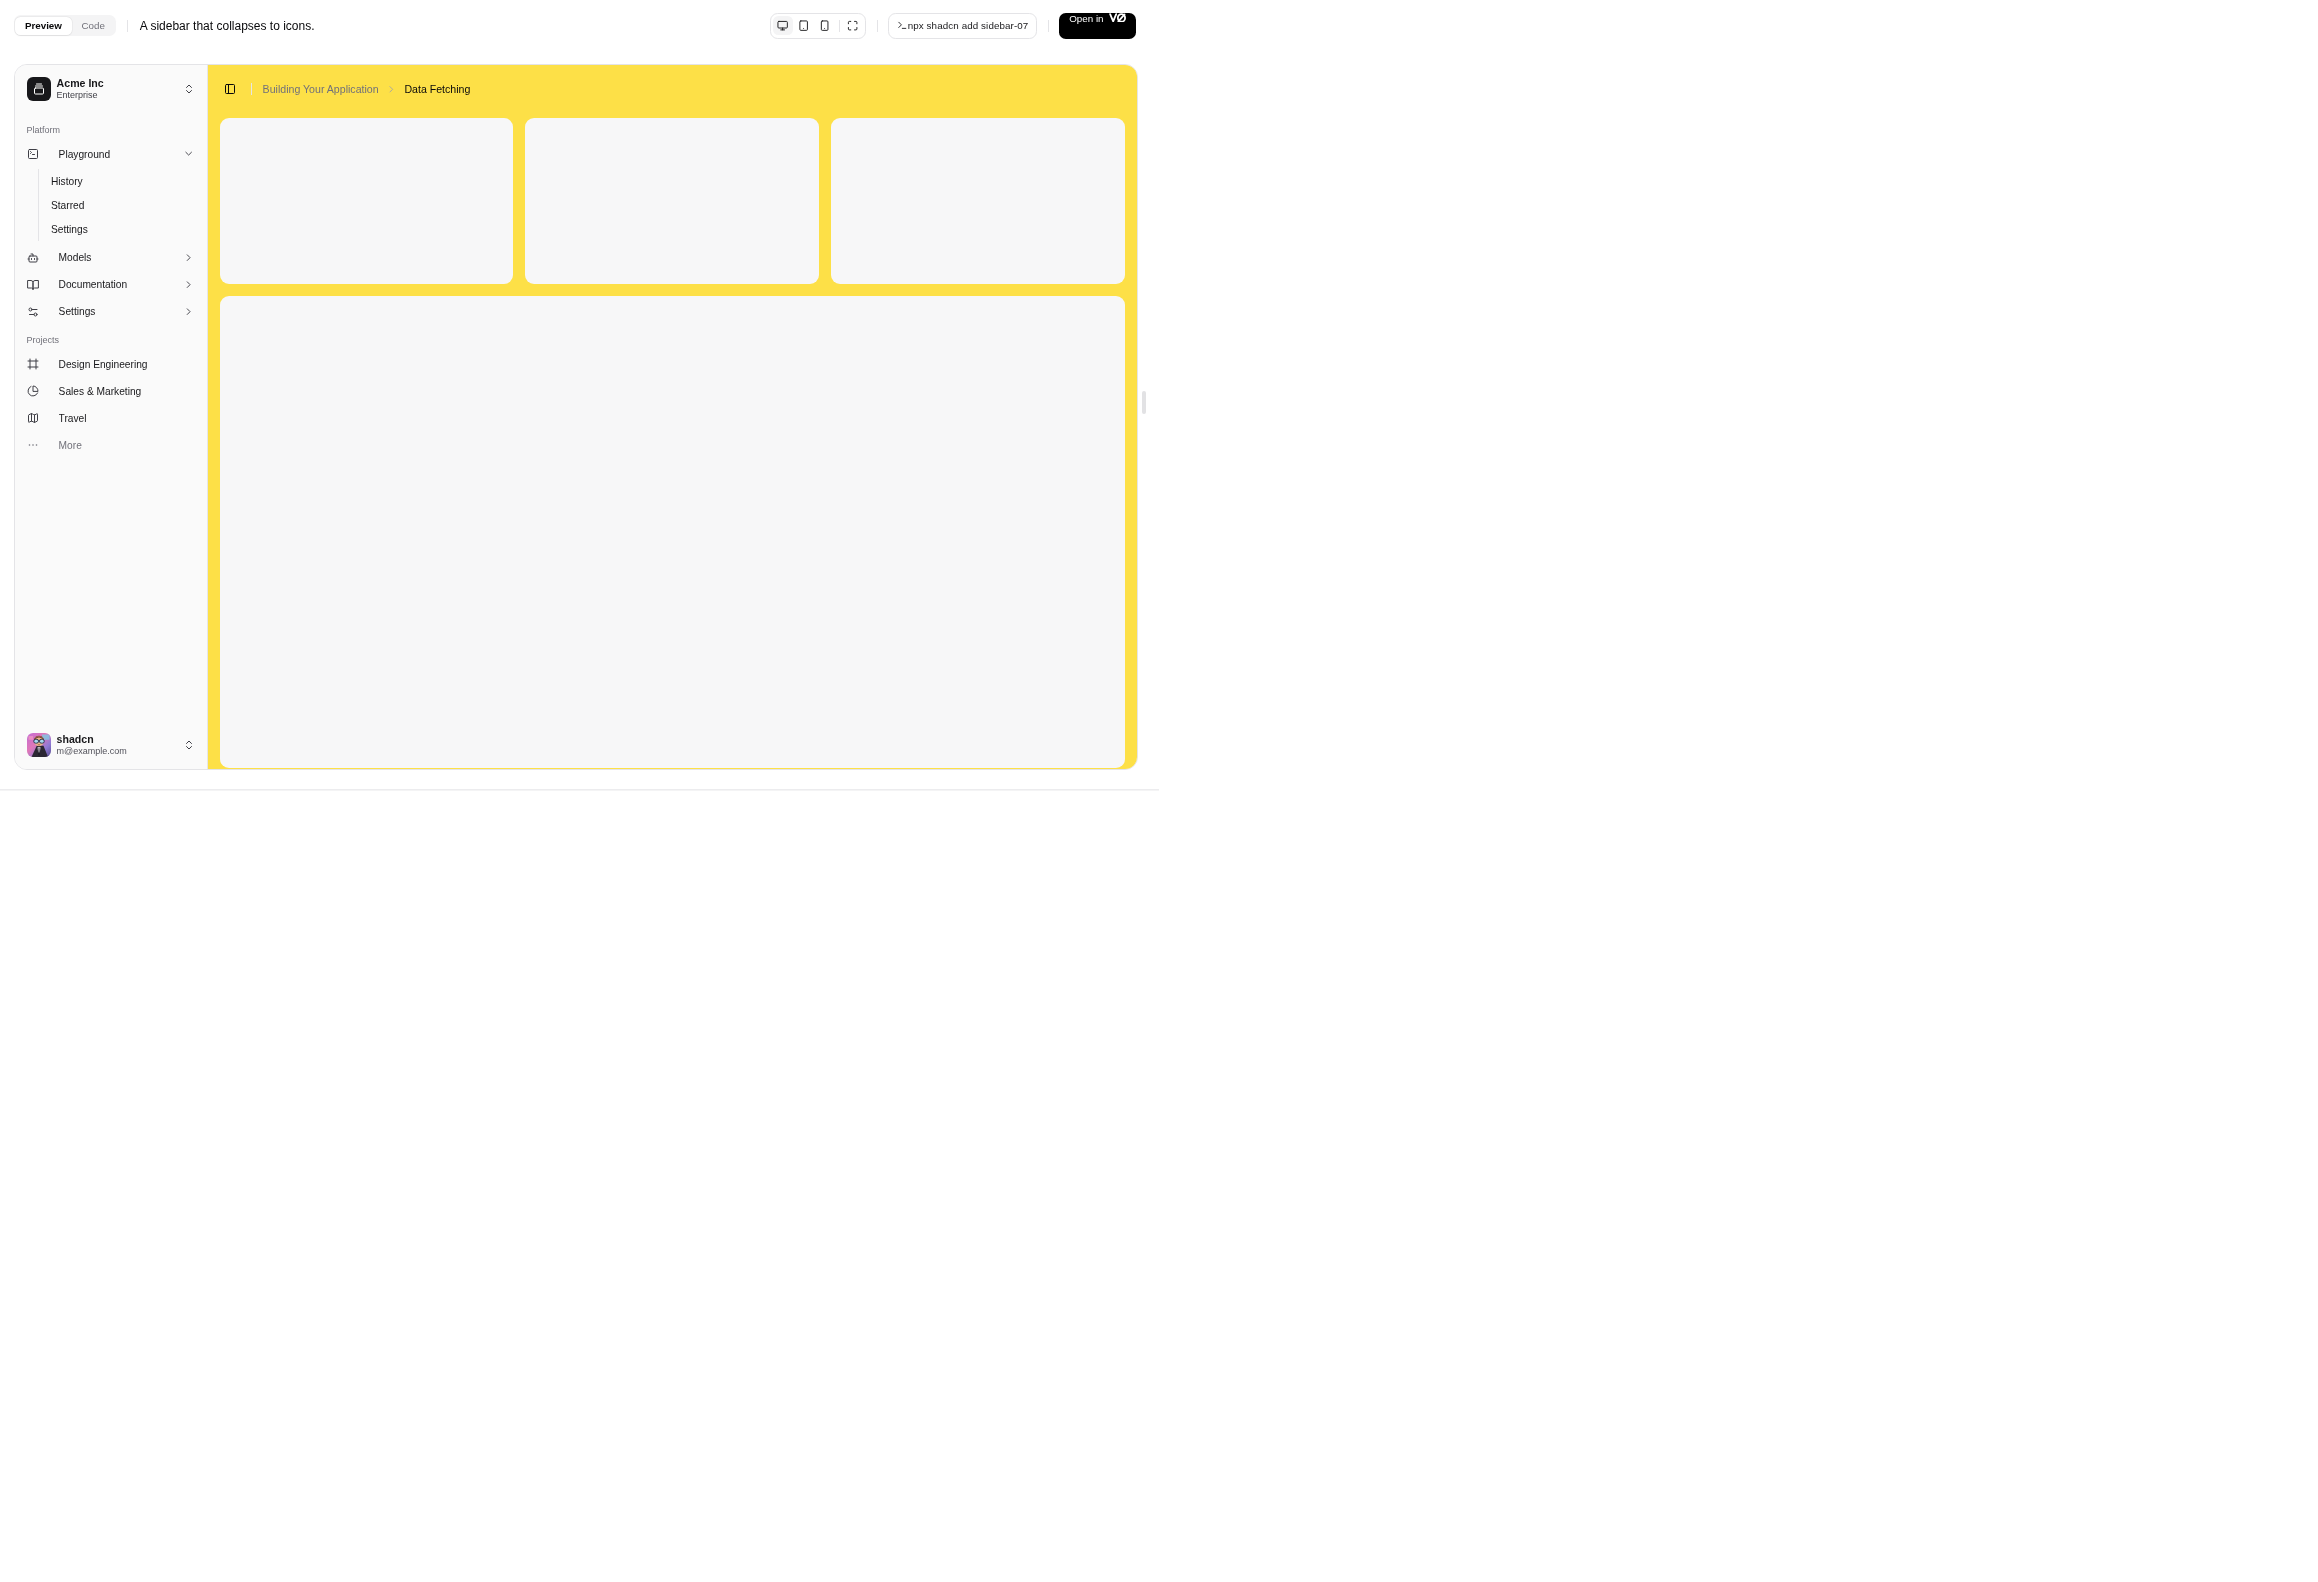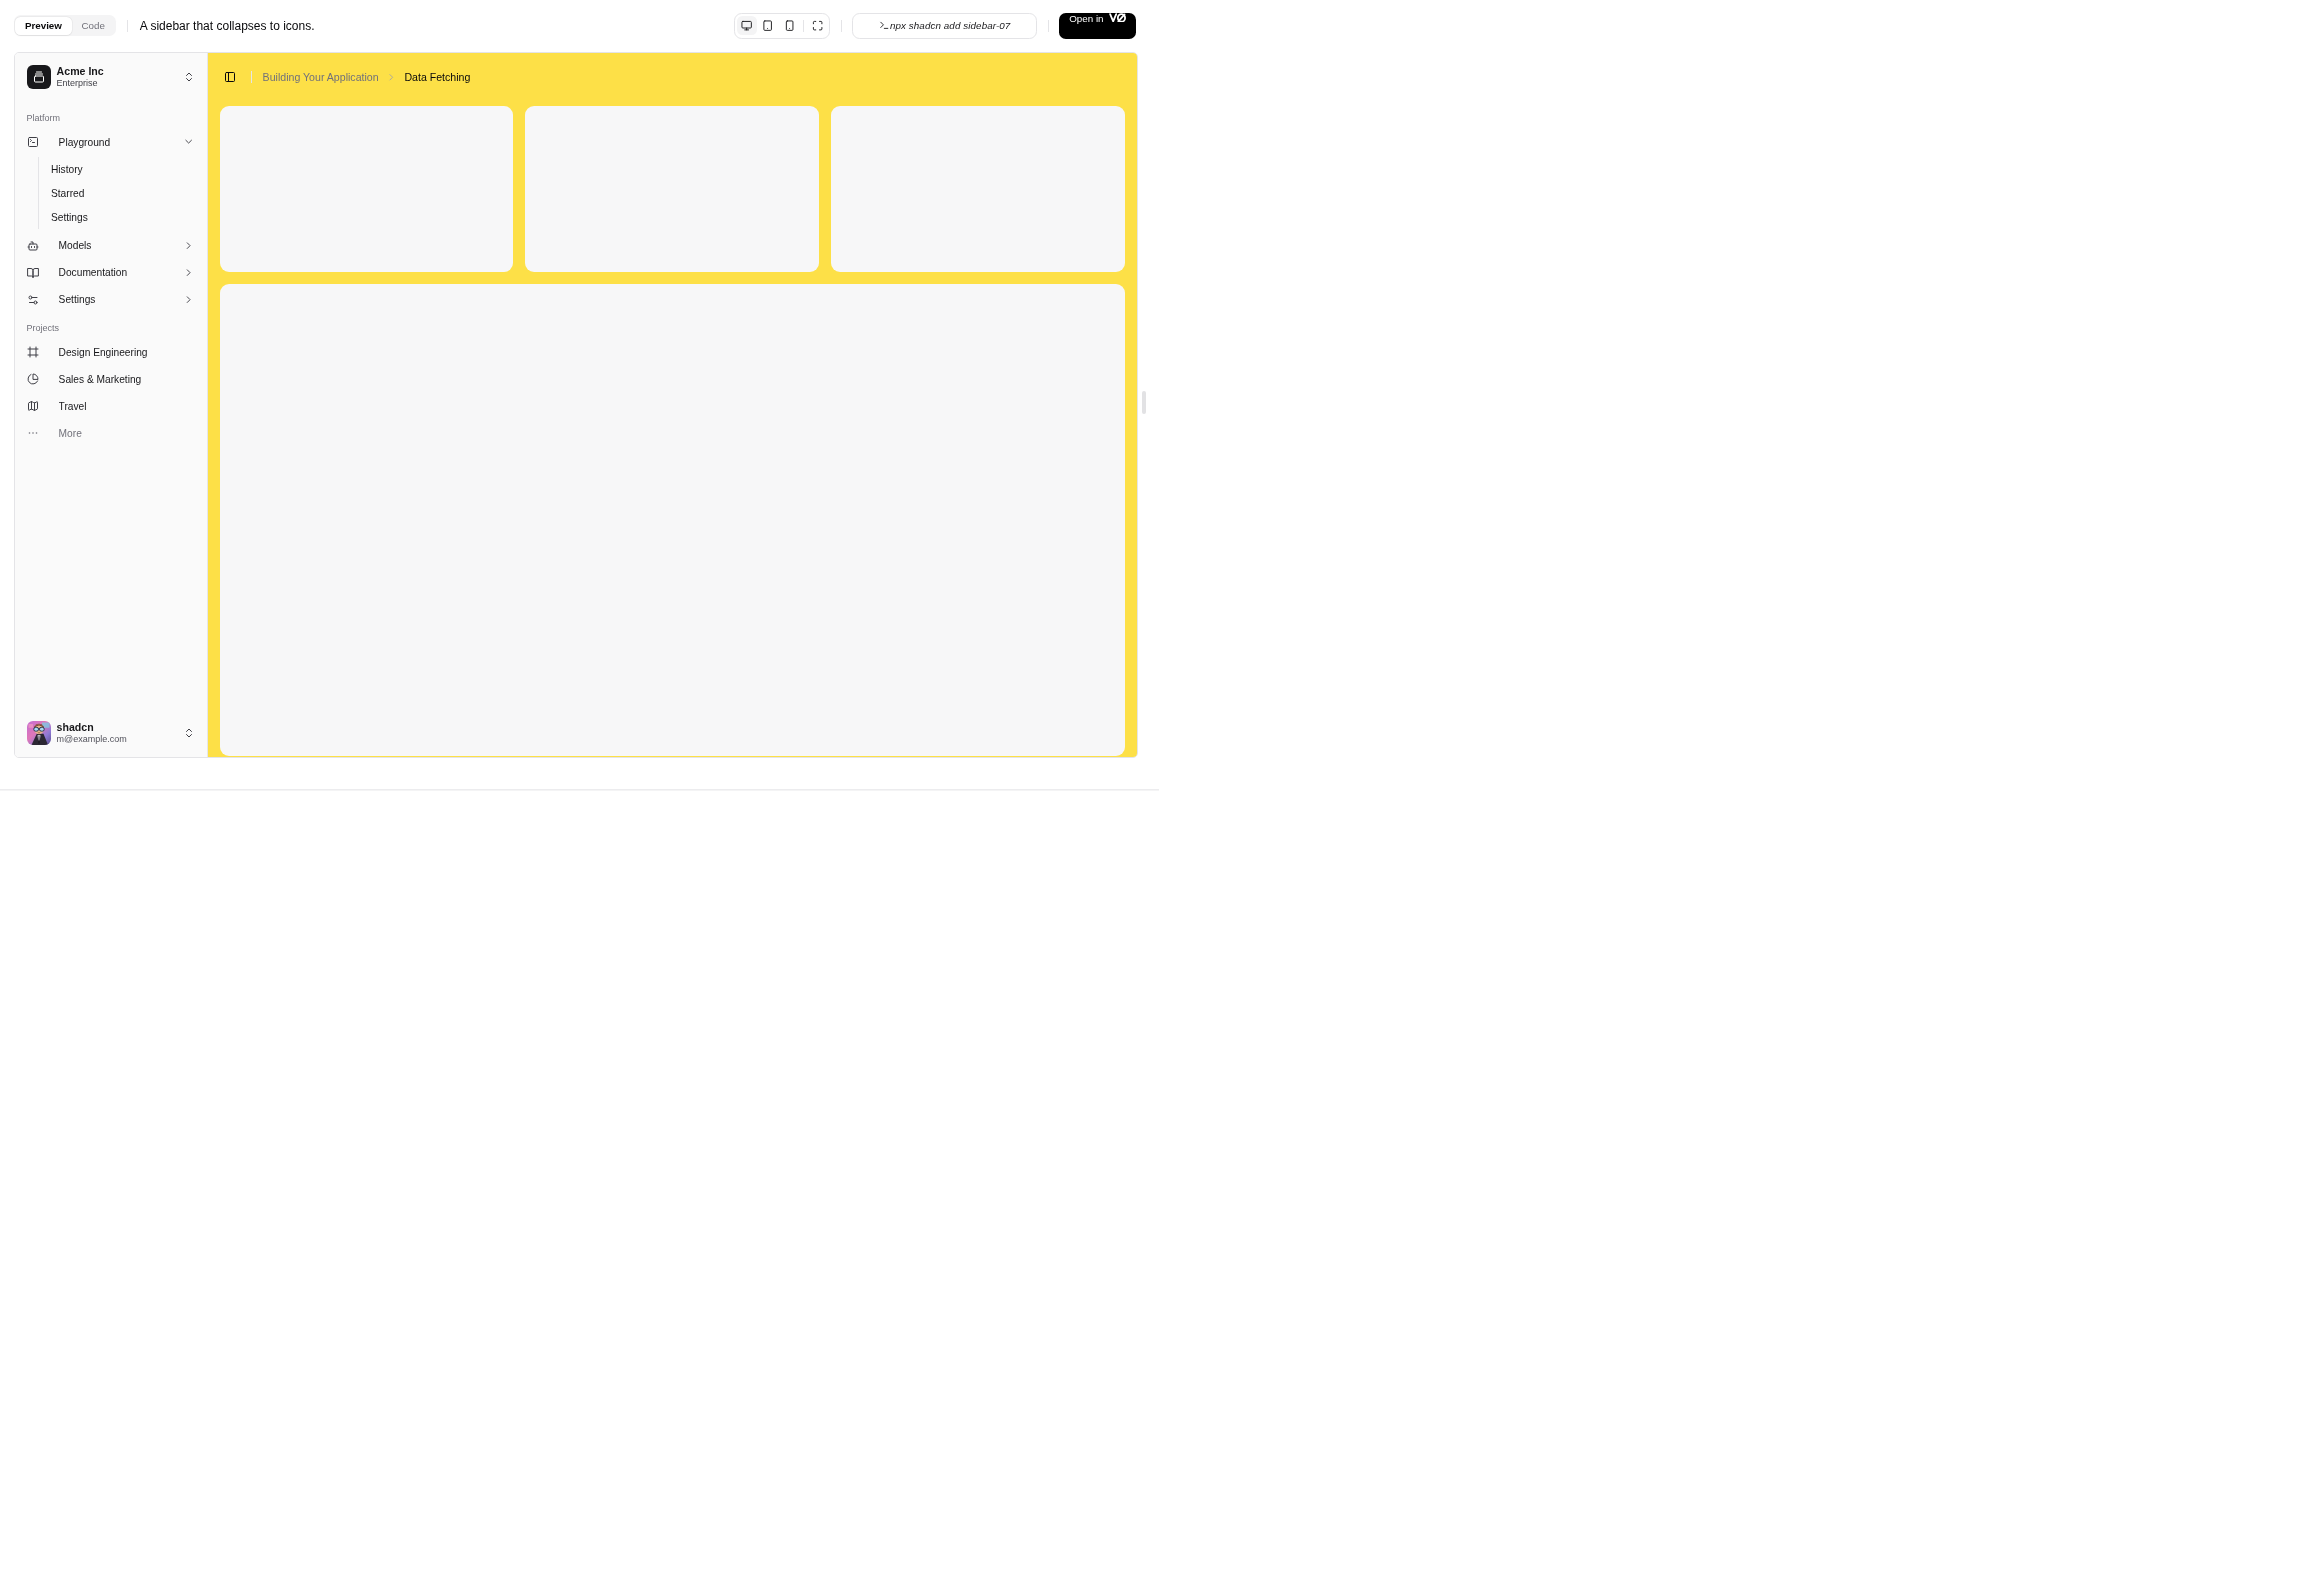--- a/index.html
+++ b/index.html
@@ -17,28 +17,28 @@
   .toggle-btn.active { background:#fff; color:#09090b; font-weight:600; box-shadow:0 0.8px 1.5px rgba(0,0,0,.06), 0 0 0 0.8px rgba(0,0,0,.04); }
   .vdiv { width:0.8px; height:12px; background:#e4e4e7; flex:none; }
   .toolbar-desc { font-size:12px; font-weight:500; color:#09090b; margin-left:1.5px; }
   .toolbar-spacer { flex:1; }
   .device-group { display:flex; align-items:center; gap:1.5px; border:0.8px solid #e4e4e7; border-radius:7.6px; padding:2.3px; height:26px; flex:none; }
   .device-btn { width:19.6px; height:19.6px; display:flex; align-items:center; justify-content:center;
     background:transparent; border:none; border-radius:5.3px; color:#18181b; cursor:pointer; }
   .device-btn.active { background:#f4f4f5; }
   .device-sep { width:0.8px; height:12px; background:#e4e4e7; margin:0 2.3px; }
   .cmd-pill { display:flex; align-items:center; gap:0; border:0.8px solid #e4e4e7; border-radius:7.6px;
-    height:26px; padding:0 26px; flex:none; color:#18181b;font-style:italic; }
+    height:26px; padding:0 8px; flex:none; color:#18181b; }
   .cmd-text { font-size:9.8px; font-weight:500; letter-spacing:0.1px; }
   .open-btn { display:flex; align-items:flex-start; gap:5.3px; background:#000; color:#fff; border:none;
     border-radius:6.8px; height:26px; padding:0 9.8px; font:500 9.8px "Liberation Sans",sans-serif; cursor:pointer; flex:none; }
 
   
-  .preview-frame { position:absolute; left:13.6px; top:52px; width:1124px; height:706px;
-    border:0.8px solid #e4e4e7; border-radius:5px; background:#fff; display:flex; overflow:hidden; }
+  .preview-frame { position:absolute; left:13.6px; top:64px; width:1124px; height:706px;
+    border:0.8px solid #e4e4e7; border-radius:13px; background:#fff; display:flex; overflow:hidden; }
 
   
   .sidebar { width:193px; flex:none; background:#fafafa; border-right:0.8px solid #e6e6e8;
     display:flex; flex-direction:column; }
   .side-header { padding:6px; }
   .team-btn { display:flex; align-items:center; gap:6px; padding:6px; border-radius:6px; cursor:pointer; }
   .team-logo { width:24px; height:24px; border-radius:6px; background:#18181b; color:#fff;
     display:flex; align-items:center; justify-content:center; flex:none; }
   .team-meta { flex:1; min-width:0; line-height:1.25; }
   .team-name { font-size:10.6px; font-weight:700; color:#18181b; }

